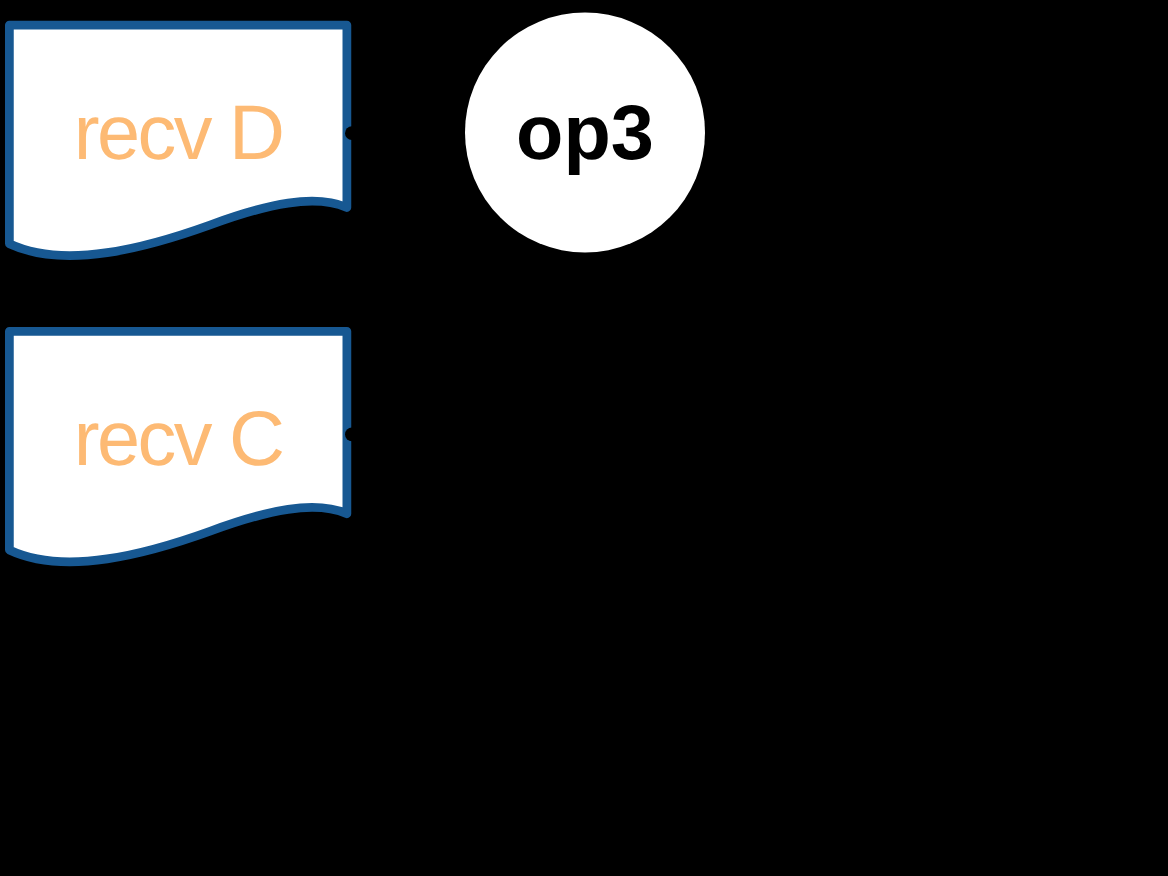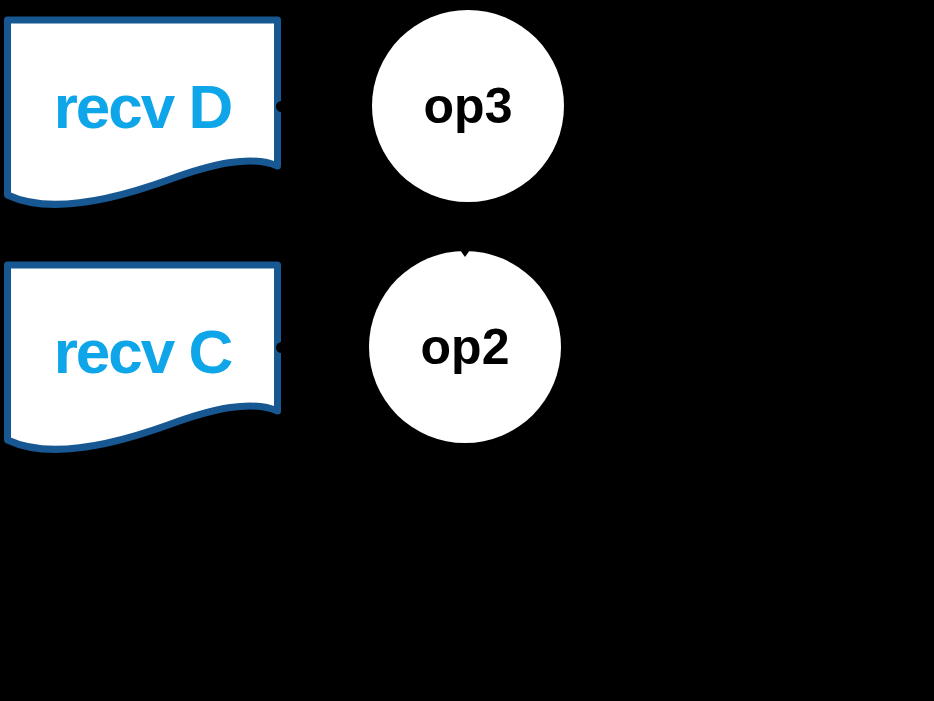--- a/index.html
+++ b/index.html
@@ -37,36 +37,36 @@
   .doc-label {
     position: absolute;
     top: 0;
     left: 0;
     width: 100%;
     height: 180px;
     display: flex;
     align-items: center;
     justify-content: center;
     font-size: 62px;
-    font-weight: bold;
+    font-weight: normal;
     letter-spacing: -2px;
-    color: #0ea5e9;
+    color: #fdba74;
     white-space: pre;
   }
   
   .op-node {
     position: absolute;
     width: 192px;
     height: 192px;
     border-radius: 50%;
     background: #FFFFFF;
     display: flex;
     align-items: center;
     justify-content: center;
-    font-size: 50px;
+    font-size: 62px;
     font-weight: bold;
     color: #000000;
     text-align: center;
   }
   
   .conn-dot {
     position: absolute;
     width: 11px;
     height: 11px;
     border-radius: 50%;
@@ -101,23 +101,20 @@
     </svg>
     <div class="doc-label">recv C</div>
   </div>
 
 
 
   <div class="op-node" style="left:372px; top:10px;">
     <span>op3</span>
   </div>
 
-  <div class="op-node" style="left:369px; top:251px;">
-    <span>op2</span>
-  </div>
 
 
   <div class="conn-dot" style="left:276px; top:101px;"></div>
   <div class="conn-dot" style="left:276px; top:342px;"></div>
   <div class="conn-dot" style="left:276px; top:592px;"></div>
   <div class="conn-dot" style="left:644px; top:592px;"></div>
   <div class="conn-notch" style="left:460px; top:250px;"></div>
   <div class="conn-notch" style="left:459px; top:495px;"></div>
 
 </div>

